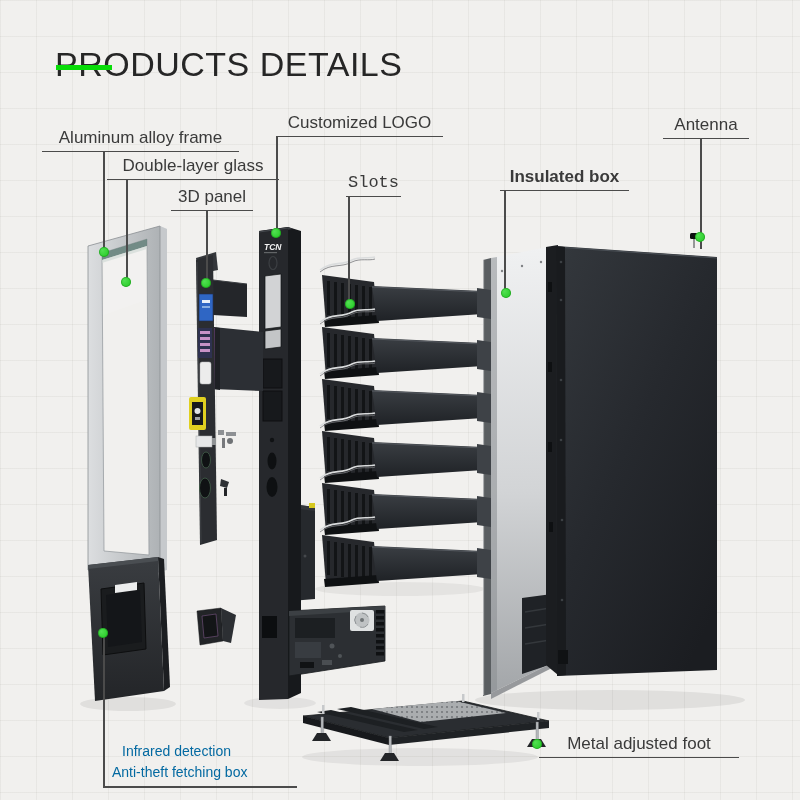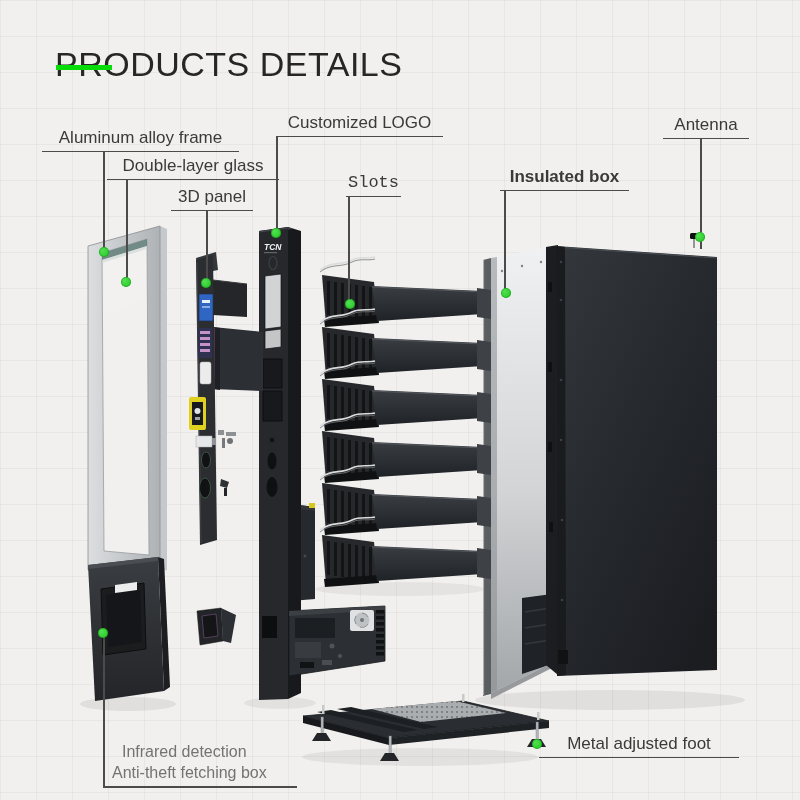--- a/index.html
+++ b/index.html
@@ -19,21 +19,21 @@
     white-space:nowrap;
   }
   .title-bar{position:absolute;left:56px;top:65px;width:56px;height:5px;background:#08dc08;}
   svg.art{position:absolute;left:0;top:0;z-index:1;}
   .lbl{
     position:absolute;z-index:3;color:#3a3a3a;font-size:17px;line-height:20px;
     text-align:center;padding-bottom:3px;border-bottom:1.6px solid #4b4b4b;
     white-space:nowrap;
   }
   .lbl2{
-    position:absolute;z-index:3;color:#737373;font-size:16px;line-height:21px;
+    position:absolute;z-index:3;color:#0369a1;font-size:14px;line-height:21px;
     text-align:left;white-space:nowrap;
   }
   .vline{position:absolute;width:1.6px;background:#4b4b4b;z-index:2;}
   .hline{position:absolute;height:1.6px;background:#4b4b4b;z-index:2;}
   .dot{
     position:absolute;width:10px;height:10px;border-radius:50%;z-index:4;
     background:radial-gradient(circle at 35% 35%, #52e052, #1ec71e);
     box-shadow:inset 0 0 0 1px rgba(0,110,0,.35);
   }
 </style>

